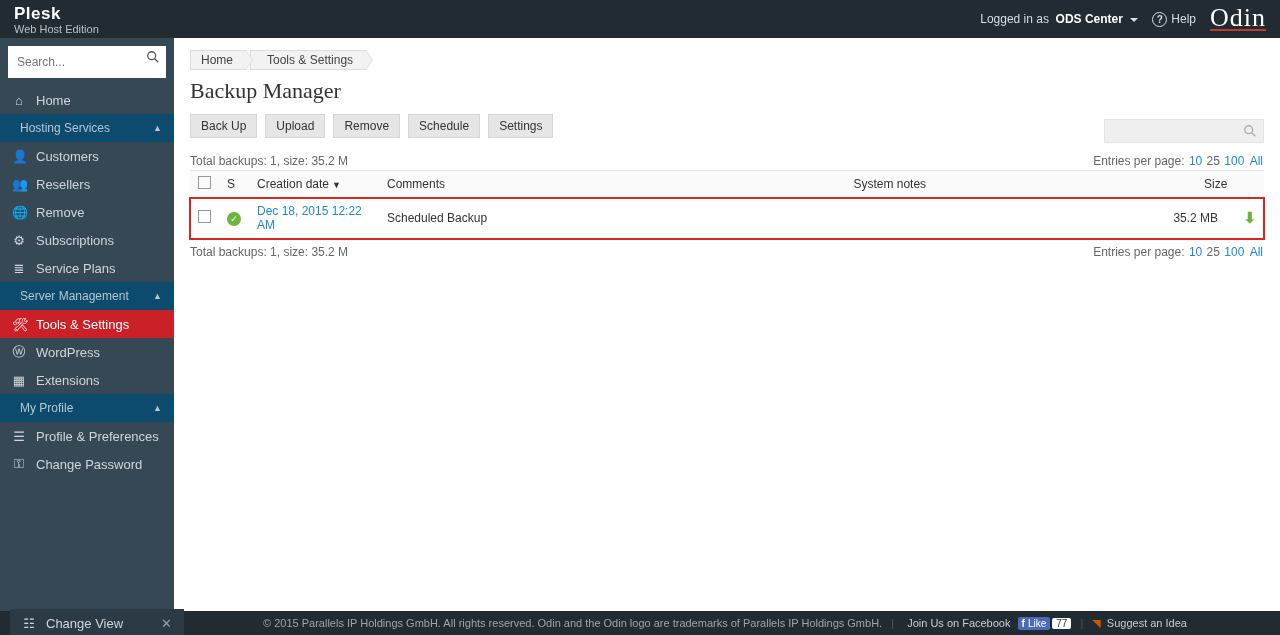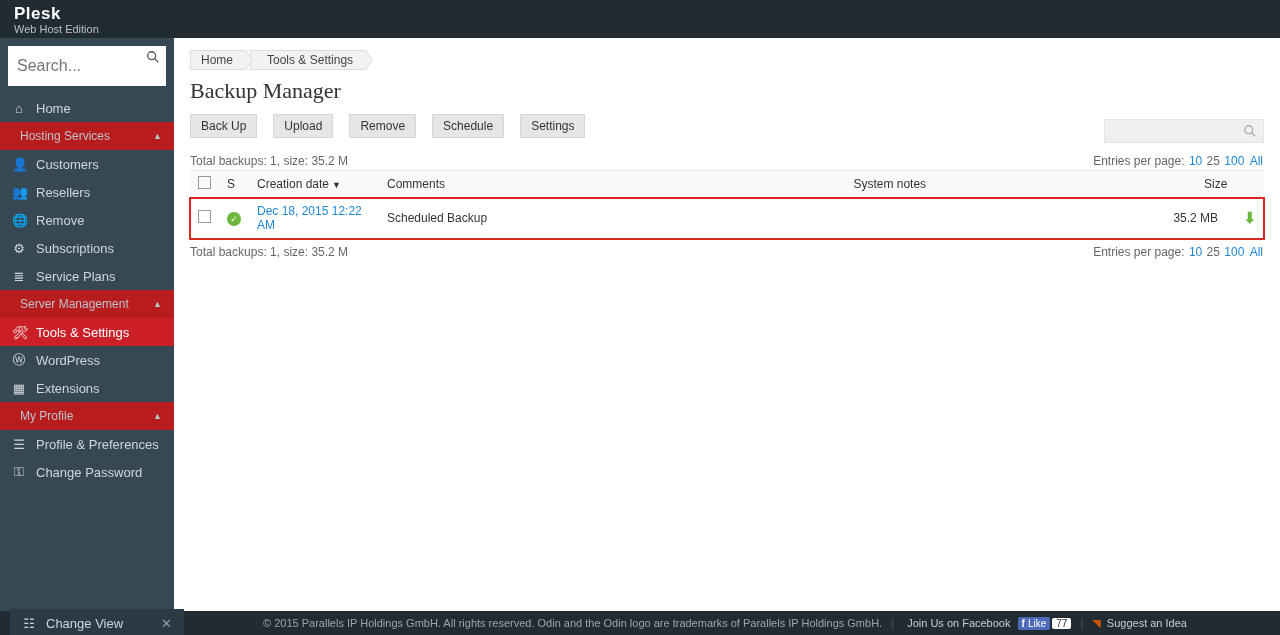--- a/index.html
+++ b/index.html
@@ -17,42 +17,42 @@
 .help-icon { width:15px; height:15px; border:1.5px solid #d8dde1; border-radius:50%; display:inline-flex; align-items:center; justify-content:center; font-size:10px; font-weight:bold; }
 .caret { display:inline-block; width:0; height:0; border-left:4px solid transparent; border-right:4px solid transparent; border-top:4px solid #d8dde1; margin-left:4px; vertical-align:middle; }
 
 
 .shell { display:flex; height:calc(635px - 38px - 24px); }
 
 
 .sidebar { width:174px; background:#374855; color:#cfd6db; display:flex; flex-direction:column; font-size:13px; }
 .search-wrap { padding:8px; background:#374855; }
 .search { position:relative; }
-.search input { width:100%; height:40px; padding:0 24px 0 8px; font-size:16px; border:1px solid #fff; }
+.search input { width:100%; height:32px; padding:0 24px 0 8px; font-size:12px; border:1px solid #fff; }
 .search .mag { position:absolute; right:6px; top:4px; color:#555; }
 .side-item, .side-head { display:flex; align-items:center; gap:10px; height:28px; padding:0 12px; cursor:pointer; }
-.side-head { background:#b91c1c; color:#b9c4cc; font-size:12px; justify-content:space-between; cursor:pointer;padding-left:20px;}
+.side-head { background:#0c4a6e; color:#b9c4cc; font-size:12px; justify-content:space-between; cursor:pointer;padding-left:20px;}
 .side-head .chev { font-size:9px; }
 .side-item.active { background:#cb2028; color:#fff; }
 .side-icon { width:14px; text-align:center; font-size:13px; }
 .changeview { height:28px; background:#2c3a45; display:flex; align-items:center; gap:10px; padding:0 12px; color:#cfd6db; font-size:13px; cursor:pointer; justify-content:space-between;}
 .changeview .left { display:flex; align-items:center; gap:10px;}
 .changeview .x { color:#8fa0ad; }
 
 
 .main { flex:1; background:#fff; padding:12px 16px 0 16px; position:relative; }
 .crumbs { display:flex; gap:4px; margin-bottom:8px; }
 .crumb { font-size:12px; color:#444; background:#f2f2f2; border:1px solid #dcdcdc; padding:2px 12px 2px 10px; position:relative; cursor:pointer;}
 .crumb::after { content:""; position:absolute; right:-7px; top:-1px; bottom:-1px; width:0; height:0; border-top:10px solid transparent; border-bottom:10px solid transparent; border-left:7px solid #f2f2f2; z-index:2;}
 .crumb::before { content:""; position:absolute; right:-8px; top:-1px; bottom:-1px; width:0; height:0; border-top:10px solid transparent; border-bottom:10px solid transparent; border-left:7px solid #dcdcdc; z-index:1;}
 .crumb+.crumb { padding-left:16px; }
 
 h1.title { font-size:22px; font-weight:400; color:#333; margin:4px 0 10px 0;font-family:Liberation Serif, serif; }
 
-.toolbar { display:flex; gap:16px; margin-bottom:10px; }
+.toolbar { display:flex; gap:8px; margin-bottom:10px; }
 .tbtn { font-size:12px; color:#333; background:#e6e6e6; border:1px solid #d6d6d6; padding:4px 10px; cursor:pointer; }
 
 .toolbar-row { display:flex; justify-content:space-between; align-items:center; margin-bottom:6px;}
 .summary { font-size:12px; color:#666; }
 .searchbox2 { width:160px; height:24px; background:#efefef; border:1px solid #e3e3e3; position:relative; }
 .searchbox2 .mag { position:absolute; right:6px; top:4px; color:#aaa; }
 
 .perpage { font-size:12px; color:#666; }
 .perpage a { color:#1e87d6; text-decoration:none; margin:0 1px; }
 .perpage .cur { color:#666; }
@@ -80,20 +80,32 @@
 .sep { color:#555; margin:0 6px; }
 .bulb { color:#d35400; margin-right:2px; }
 </style>
 </head>
 <body>
 
 <div class="topbar">
   <div class="brand">
     <span class="brand-name">Plesk</span>
     <span class="brand-sub">Web Host Edition</span>
+  </div>
+  <div class="topbar-right">
+    <span class="user">
+      <span>Logged in as</span>&nbsp;
+      <b>ODS Center</b>
+      <span class="caret"></span>
+    </span>
+    <span class="help">
+      <span class="help-icon">?</span>
+      <span>Help</span>
+    </span>
+    <span class="odin">Odin</span>
   </div>
 </div>
 
 <div class="shell">
 
   <div class="sidebar">
     <div class="search-wrap">
       <div class="search">
         <input type="text" placeholder="Search..." style="">
         <span class="mag">

